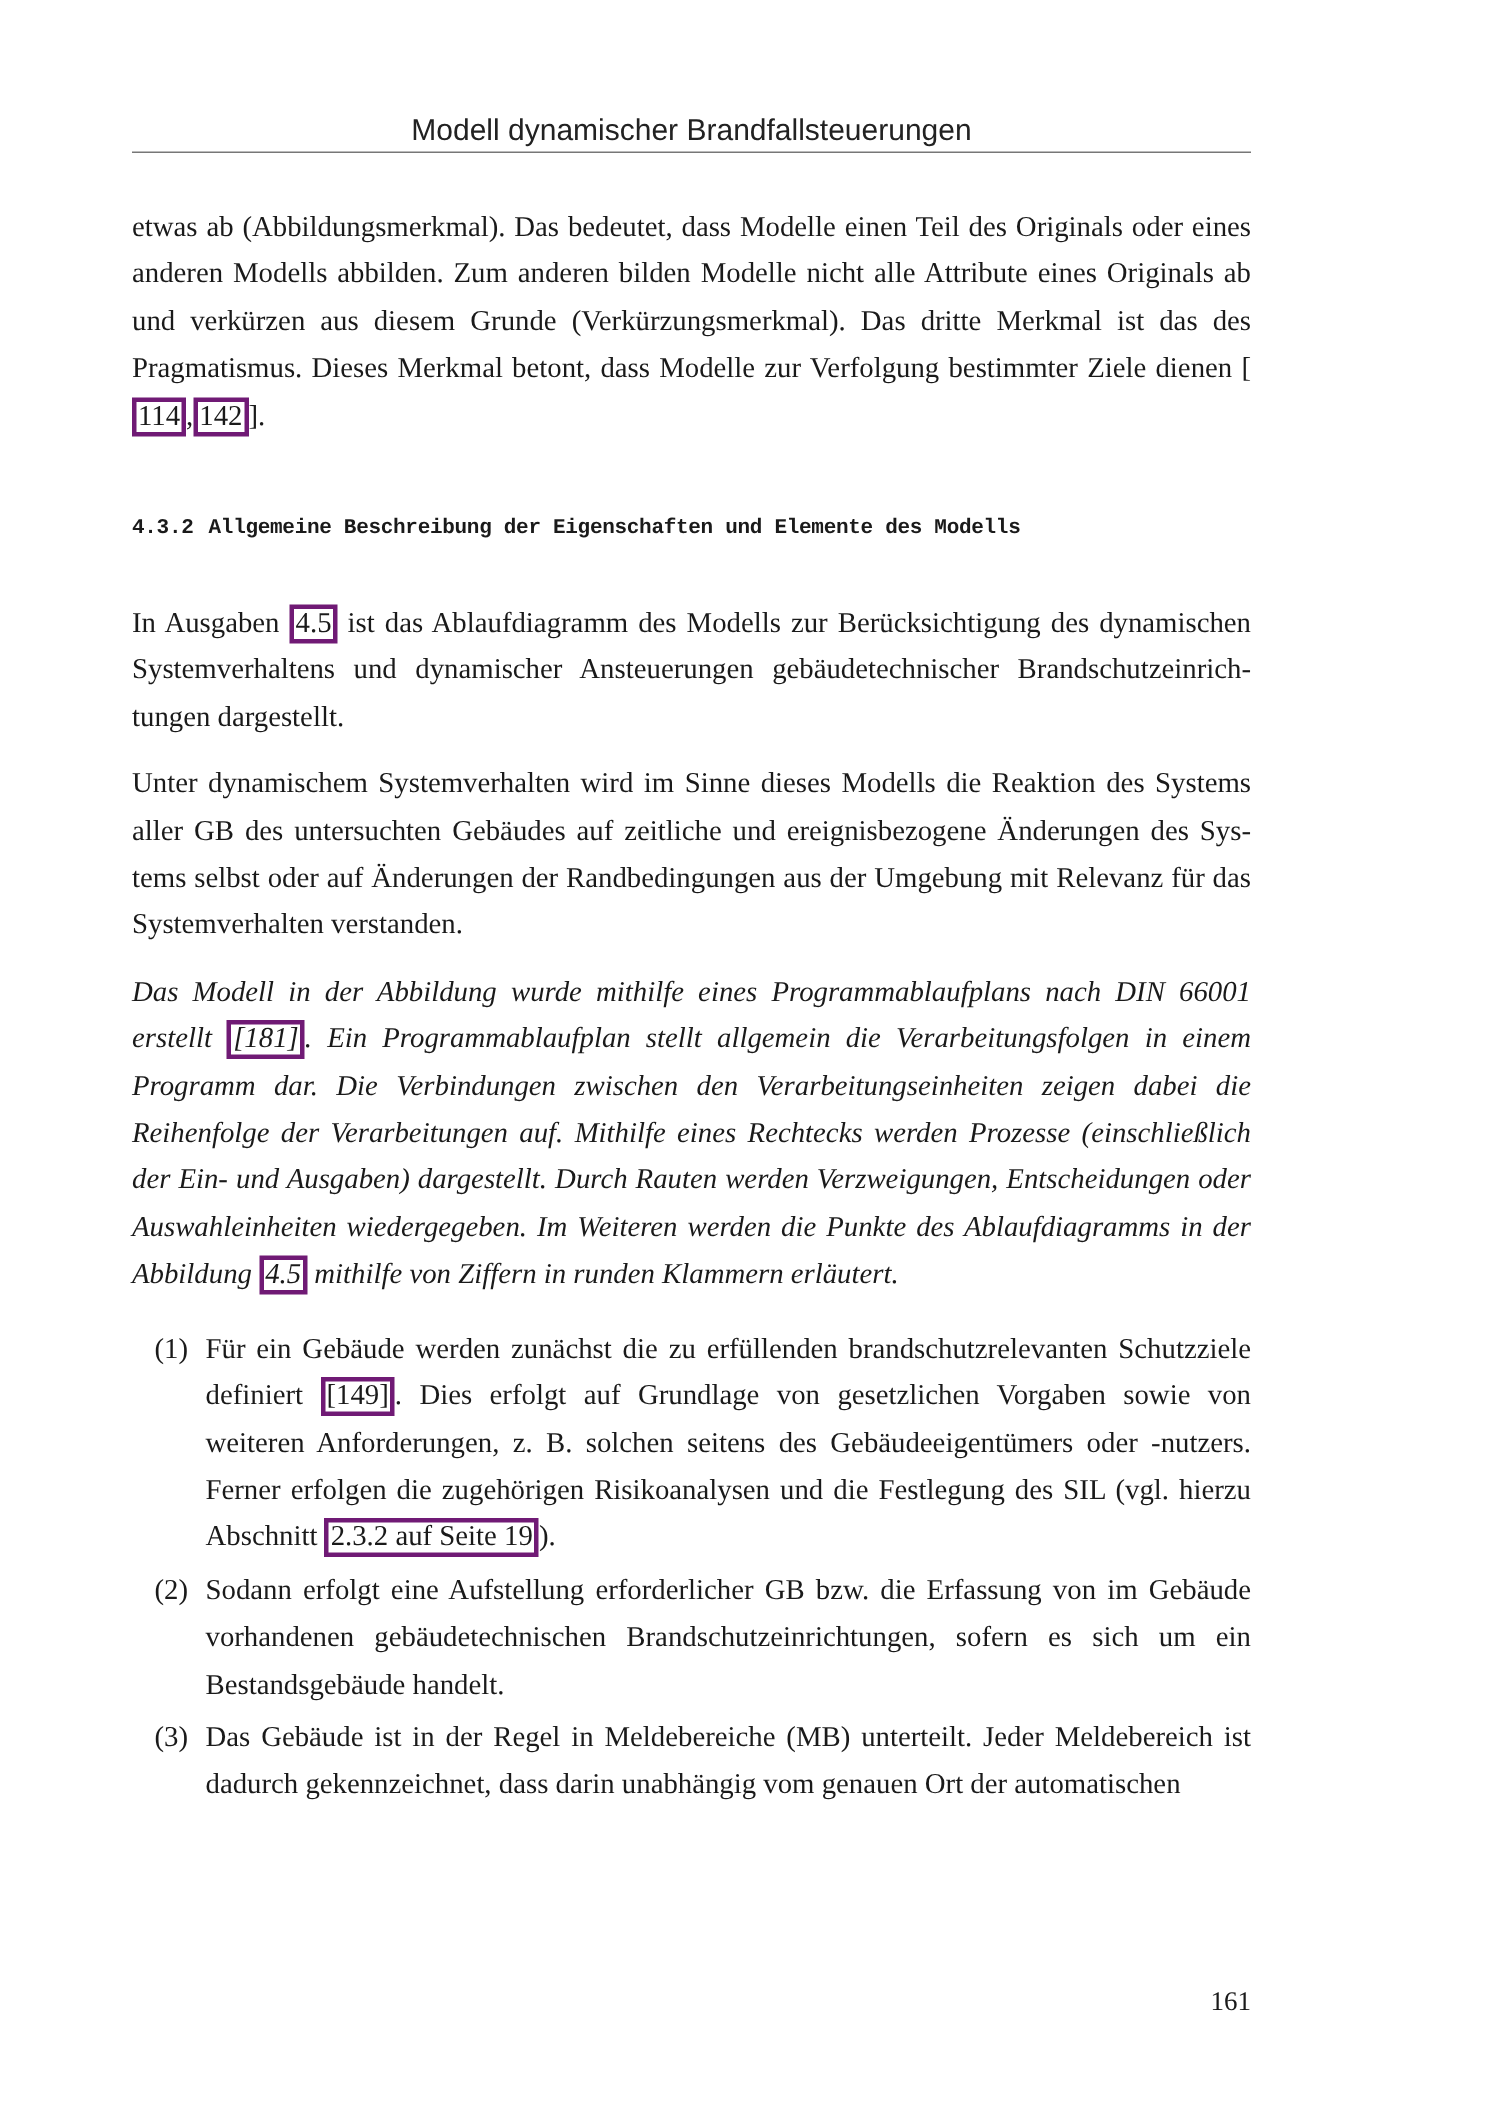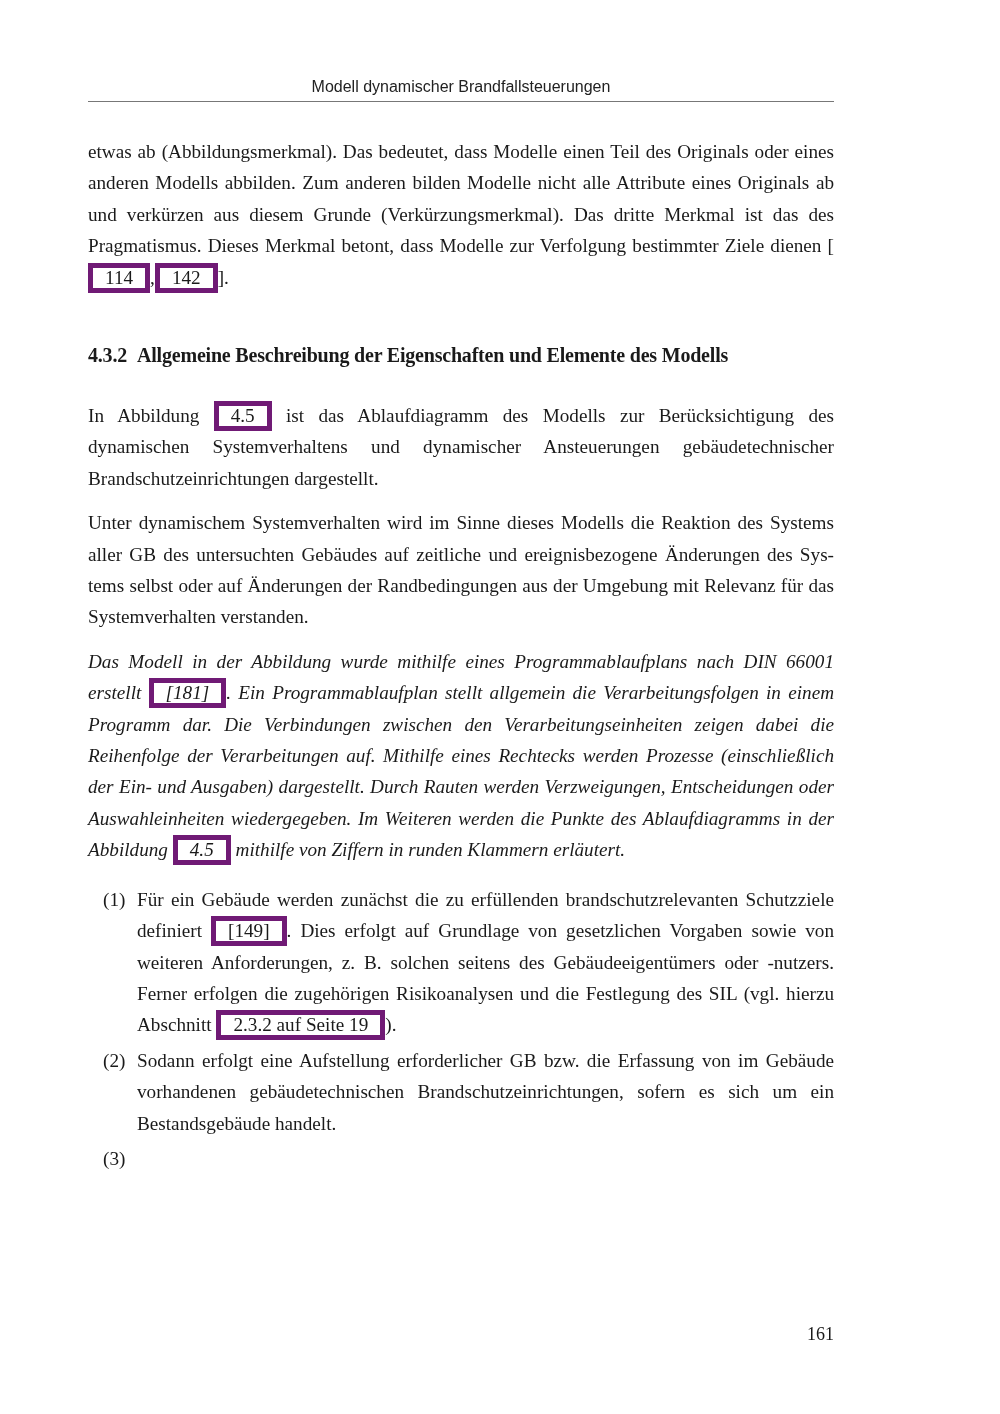--- a/index.html
+++ b/index.html
@@ -2,37 +2,37 @@
 <html><head>
 <meta charset="utf-8">
 <style>
   html, body { margin: 0; padding: 0; background: #ffffff; }
   body { width: 1000px; height: 1414px; position: relative; overflow: hidden; color: #1a1a1a; }
   .header {
     position: absolute; left: 88px; top: 76px; width: 746px; height: 25px;
     border-bottom: 1px solid #777;
     text-align: center;
     font-family: "Liberation Sans", "DejaVu Sans", sans-serif;
-    font-size: 16px; line-height: 22px; color: #222;
+    font-size: 20px; line-height: 22px; color: #222;
   }
   .content {
     position: absolute; left: 88px; top: 136px; width: 746px;
     font-family: "Liberation Serif", "DejaVu Serif", serif;
     font-size: 19.2px; line-height: 31.4px; text-align: justify;
   }
   .content p { margin: 0; }
   .para { margin-bottom: 13px !important; }
   h2 {
-    font-family: Liberation Serif, serif;
-    font-weight: bold; font-size: 20px; margin: 0; letter-spacing: -0.2px;
+    font-family: Liberation Mono, monospace;
+    font-weight: bold; font-size: 14px; margin: 0; letter-spacing: -0.2px;
     position: absolute; left: 88px; top: 344px; text-align: right;
   }
   h2 .num { margin-right: 10px; }
   .ref {
-    display: inline-block; border: 5px solid #701a75; padding: 0 12px; line-height: 20px;
+    display: inline-block; border: 3px solid #701a75; padding: 0 1px; line-height: 20px;
     color: #1a1a1a; text-decoration: none; cursor: pointer;
   }
   ol.items { list-style: none; margin: 0; padding: 0; }
   ol.items li { position: relative; padding-left: 49px; margin-bottom: 4px; }
   ol.items li .marker { position: absolute; left: 15px; top: 0; }
   .page-number {
     position: absolute; left: 790px; top: 1324px; width: 44px; text-align: right;
     font-family: "Liberation Serif", "DejaVu Serif", serif; font-size: 18px;
   }
   .block1 { position: absolute; left: 88px; top: 136px; width: 746px; }
@@ -50,37 +50,38 @@
     <span>etwas ab (Abbildungsmerkmal). Das bedeutet, dass Modelle einen Teil des Originals oder eines anderen Modells abbilden. Zum anderen bilden Modelle nicht alle Attribute eines Originals ab und verkürzen aus diesem Grunde (Verkürzungsmerkmal). Das dritte Merkmal ist das des Pragmatismus. Dieses Merkmal betont, dass Modelle zur Verfolgung bestimmter Ziele dienen </span><span><span>[</span><a class="ref">114</a><span>,</span><a class="ref">142</a><span>]</span></span><span>.</span>
   </p>
 </div>
 
 <h2>
   <span class="num">4.3.2</span><span>Allgemeine Beschreibung der Eigenschaften und Elemente des Modells</span>
 </h2>
 
 <div class="block2 content" style="position:absolute; top:400px;">
   <p class="para">
-    <span>In Abbildung </span><a class="ref">4.5</a><span> ist das Ablaufdiagramm des Modells zur Berücksichtigung des dynamischen Systemverhaltens und dynamischer Ansteuerungen gebäudetechnischer Brandschutzeinrich­tungen dargestellt.</span>
+    <span>In Ausgaben </span><a class="ref">4.5</a><span> ist das Ablaufdiagramm des Modells zur Berücksichtigung des dynamischen Systemverhaltens und dynamischer Ansteuerungen gebäudetechnischer Brandschutzeinrich­tungen dargestellt.</span>
   </p>
   <p class="para">
     <span>Unter dynamischem Systemverhalten wird im Sinne dieses Modells die Reaktion des Systems aller GB des untersuchten Gebäudes auf zeitliche und ereignisbezogene Änderungen des Sys­tems selbst oder auf Änderungen der Randbedingungen aus der Umgebung mit Relevanz für das Systemverhalten verstanden.</span>
   </p>
   <p class="para" style="margin-bottom:18px !important;font-style:italic;">
     <span>Das Modell in der Abbildung wurde mithilfe eines Programmablaufplans nach DIN 66001 erstellt </span><a class="ref">[181]</a><span>. Ein Programmablaufplan stellt allgemein die Verarbeitungsfolgen in einem Programm dar. Die Verbindungen zwischen den Verarbeitungseinheiten zeigen dabei die Reihenfolge der Verarbeitungen auf. Mithilfe eines Rechtecks werden Prozesse (einschließlich der Ein- und Ausgaben) dargestellt. Durch Rauten werden Verzweigungen, Entscheidungen oder Auswahleinheiten wiedergegeben. Im Weiteren werden die Punkte des Ablaufdiagramms in der Abbildung </span><a class="ref">4.5</a><span> mithilfe von Ziffern in runden Klammern erläutert.</span>
   </p>
 
   <ol class="items">
     <li>
       <span class="marker">(1)</span>
       <span>Für ein Gebäude werden zunächst die zu erfüllenden brandschutzrelevanten Schutz­ziele definiert </span><a class="ref">[149]</a><span>. Dies erfolgt auf Grundlage von gesetzlichen Vorgaben sowie von weiteren Anforderungen, z. B. solchen seitens des Gebäudeeigentümers oder -nutzers. Ferner erfolgen die zugehörigen Risikoanalysen und die Festlegung des SIL (vgl. hierzu Abschnitt </span><a class="ref">2.3.2 auf Seite 19</a><span>).</span>
     </li>
     <li>
       <span class="marker">(2)</span>
       <span>Sodann erfolgt eine Aufstellung erforderlicher GB bzw. die Erfassung von im Gebäude vorhandenen gebäudetechnischen Brandschutzeinrichtungen, sofern es sich um ein Bestandsgebäude handelt.</span>
     </li>
     <li>
       <span class="marker">(3)</span>
+      <span>Das Gebäude ist in der Regel in Meldebereiche (MB) unterteilt. Jeder Meldebereich ist dadurch gekennzeichnet, dass darin unabhängig vom genauen Ort der automatischen</span>
     </li>
   </ol>
 </div>
 
 <div class="page-number">161</div>
 
 </body></html>

